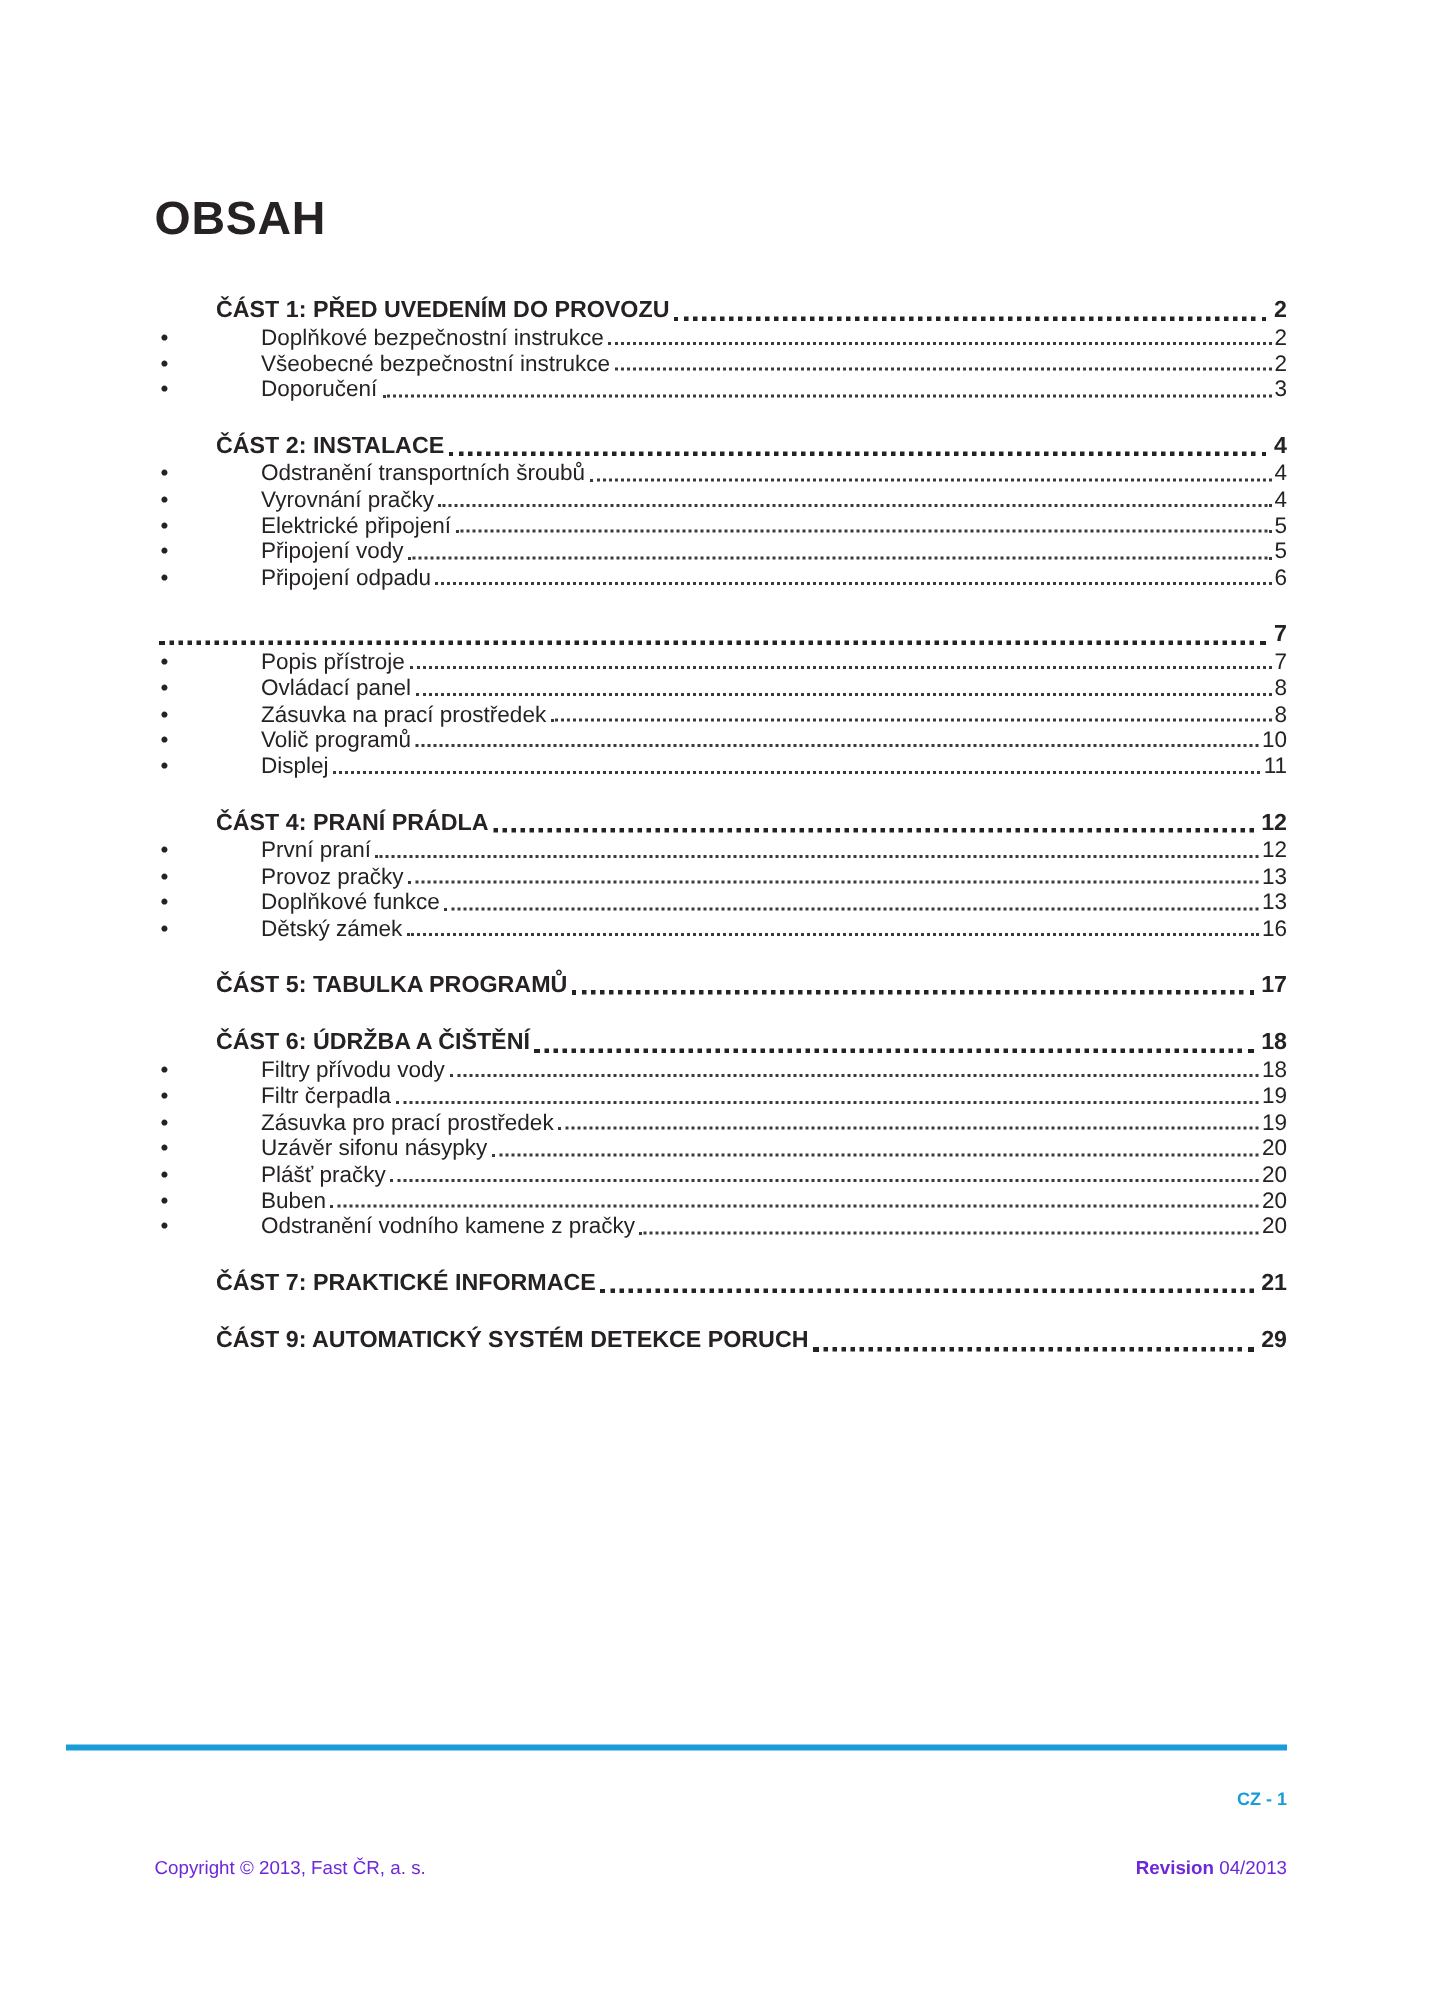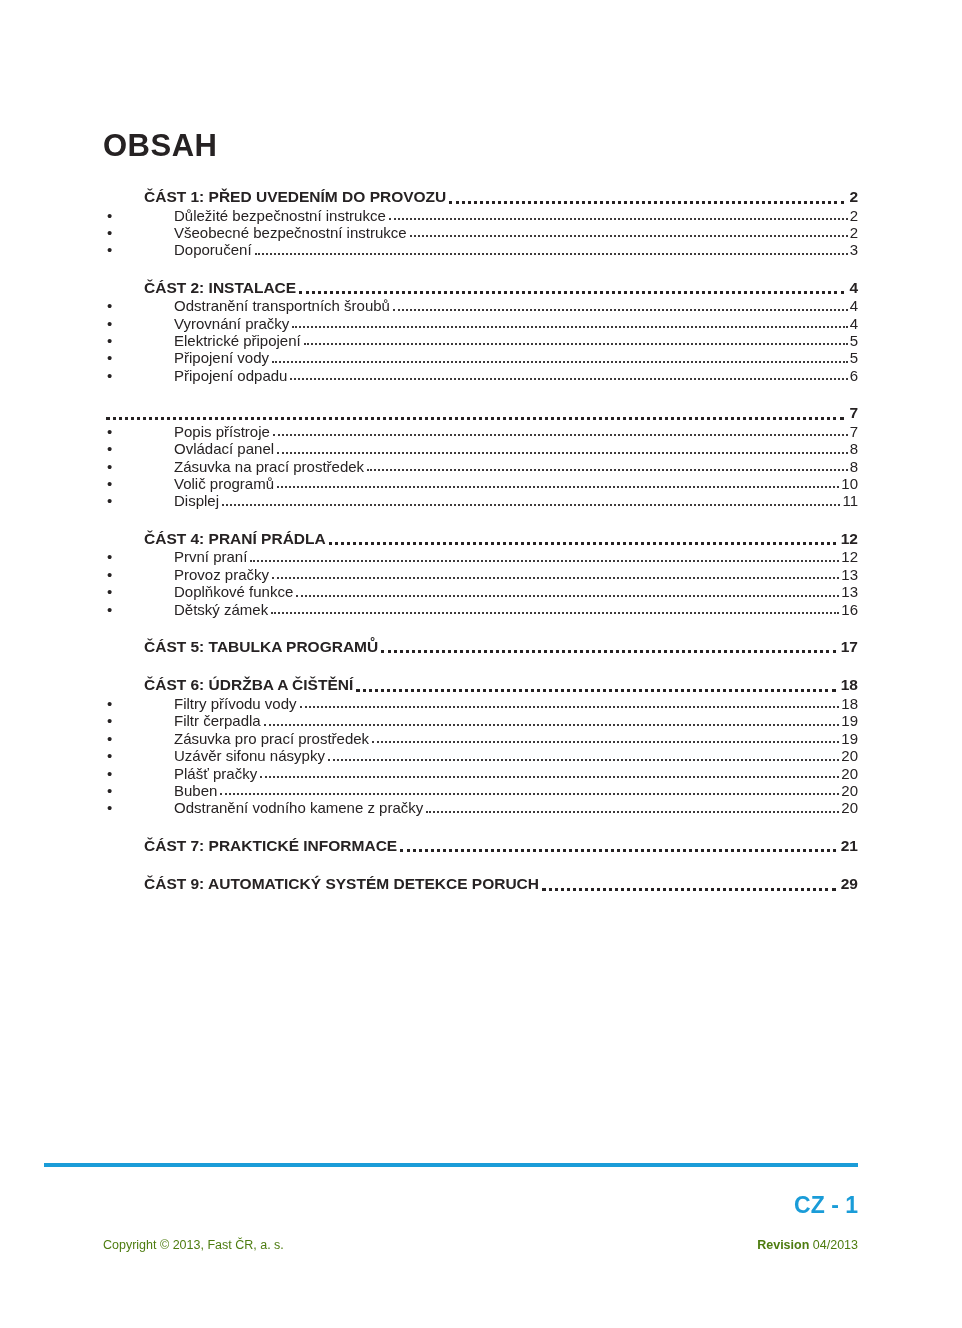--- a/index.html
+++ b/index.html
@@ -16,21 +16,21 @@
   .content {
     position: absolute;
     left: 103px; top: 128px;
     width: 755px;
   }
   .doc-title {
     font-size: 31px;
     font-weight: 700;
     letter-spacing: 0.5px;
     color: #262223;
-    margin-bottom: 24px;
+    margin-bottom: 34px;
   }
 
   .toc-section { margin-bottom: 20px; }
   .toc-row {
     display: flex;
     align-items: baseline;
     line-height: 17.4px;
     font-size: 15px;
   }
   .toc-heading {
@@ -62,51 +62,51 @@
   .footer-rule {
     position: absolute;
     left: 44px; top: 1163px;
     width: 814px; height: 4px;
   }
   .footer-pagelabel {
     position: absolute;
     top: 1192px;
     left: 103px; right: 104px;
     text-align: right;
-    font-size: 23px;
+    font-size: 12px;
     font-weight: 700;
   }
   .footer-meta {
     position: absolute;
     top: 1238px;
     left: 103px; right: 104px;
     display: flex;
     justify-content: space-between;
     font-size: 12.5px;
-    color: #4d7c0f;
+    color: #6d28d9;
   }
   .footer-meta .rev-label { font-weight: 700; }
 </style>
 </head>
 <body>
 
 <div class="page">
 
   <div class="content">
     <h1 class="doc-title">OBSAH</h1>
     <div id="toc">
         <div class="toc-section">
           <div class="toc-row toc-heading">
             <span class="label">ČÁST 1: PŘED UVEDENÍM DO PROVOZU</span>
             <span class="leader"></span>
             <span class="pagenum">2</span>
           </div>
           <div class="toc-row toc-item">
             <span class="bullet">•</span>
-            <span class="label">Důležité bezpečnostní instrukce</span>
+            <span class="label">Doplňkové bezpečnostní instrukce</span>
             <span class="leader"></span>
             <span class="pagenum">2</span>
           </div>
           <div class="toc-row toc-item">
             <span class="bullet">•</span>
             <span class="label">Všeobecné bezpečnostní instrukce</span>
             <span class="leader"></span>
             <span class="pagenum">2</span>
           </div>
           <div class="toc-row toc-item">

